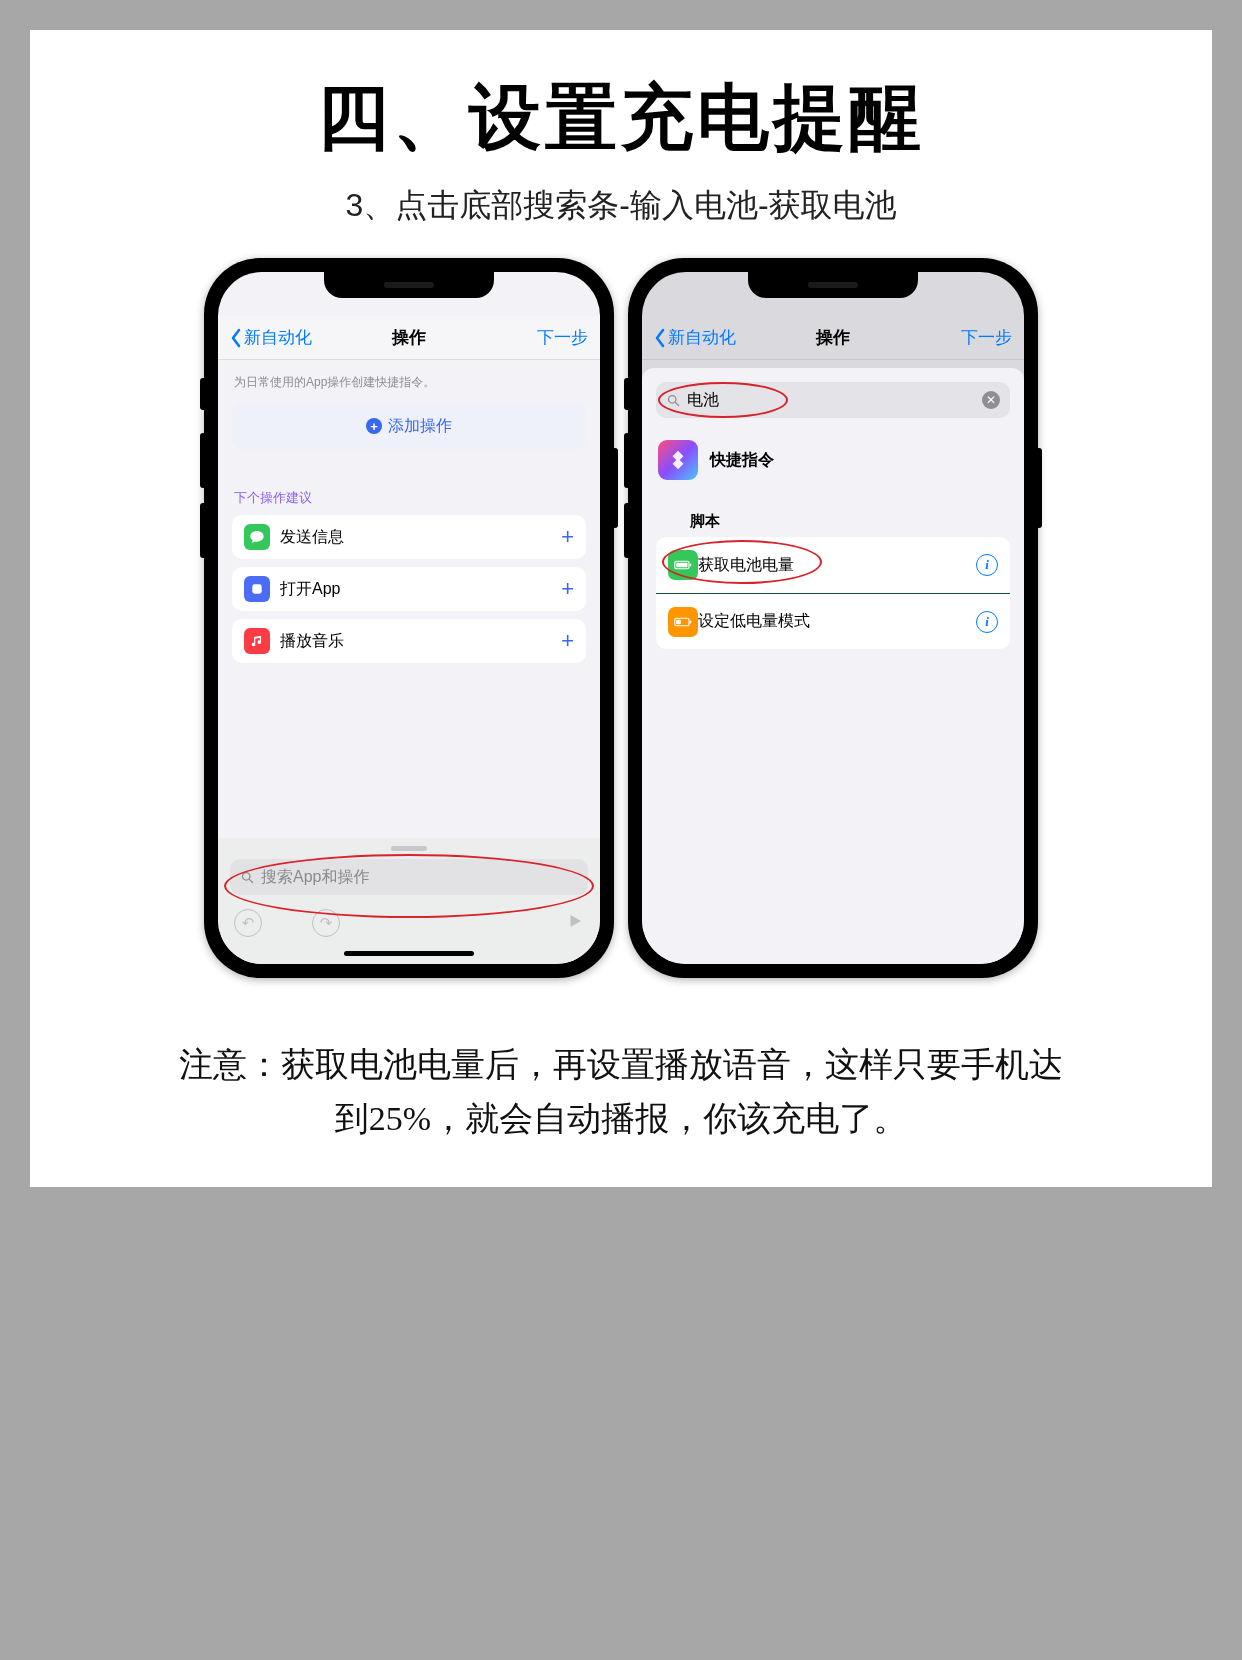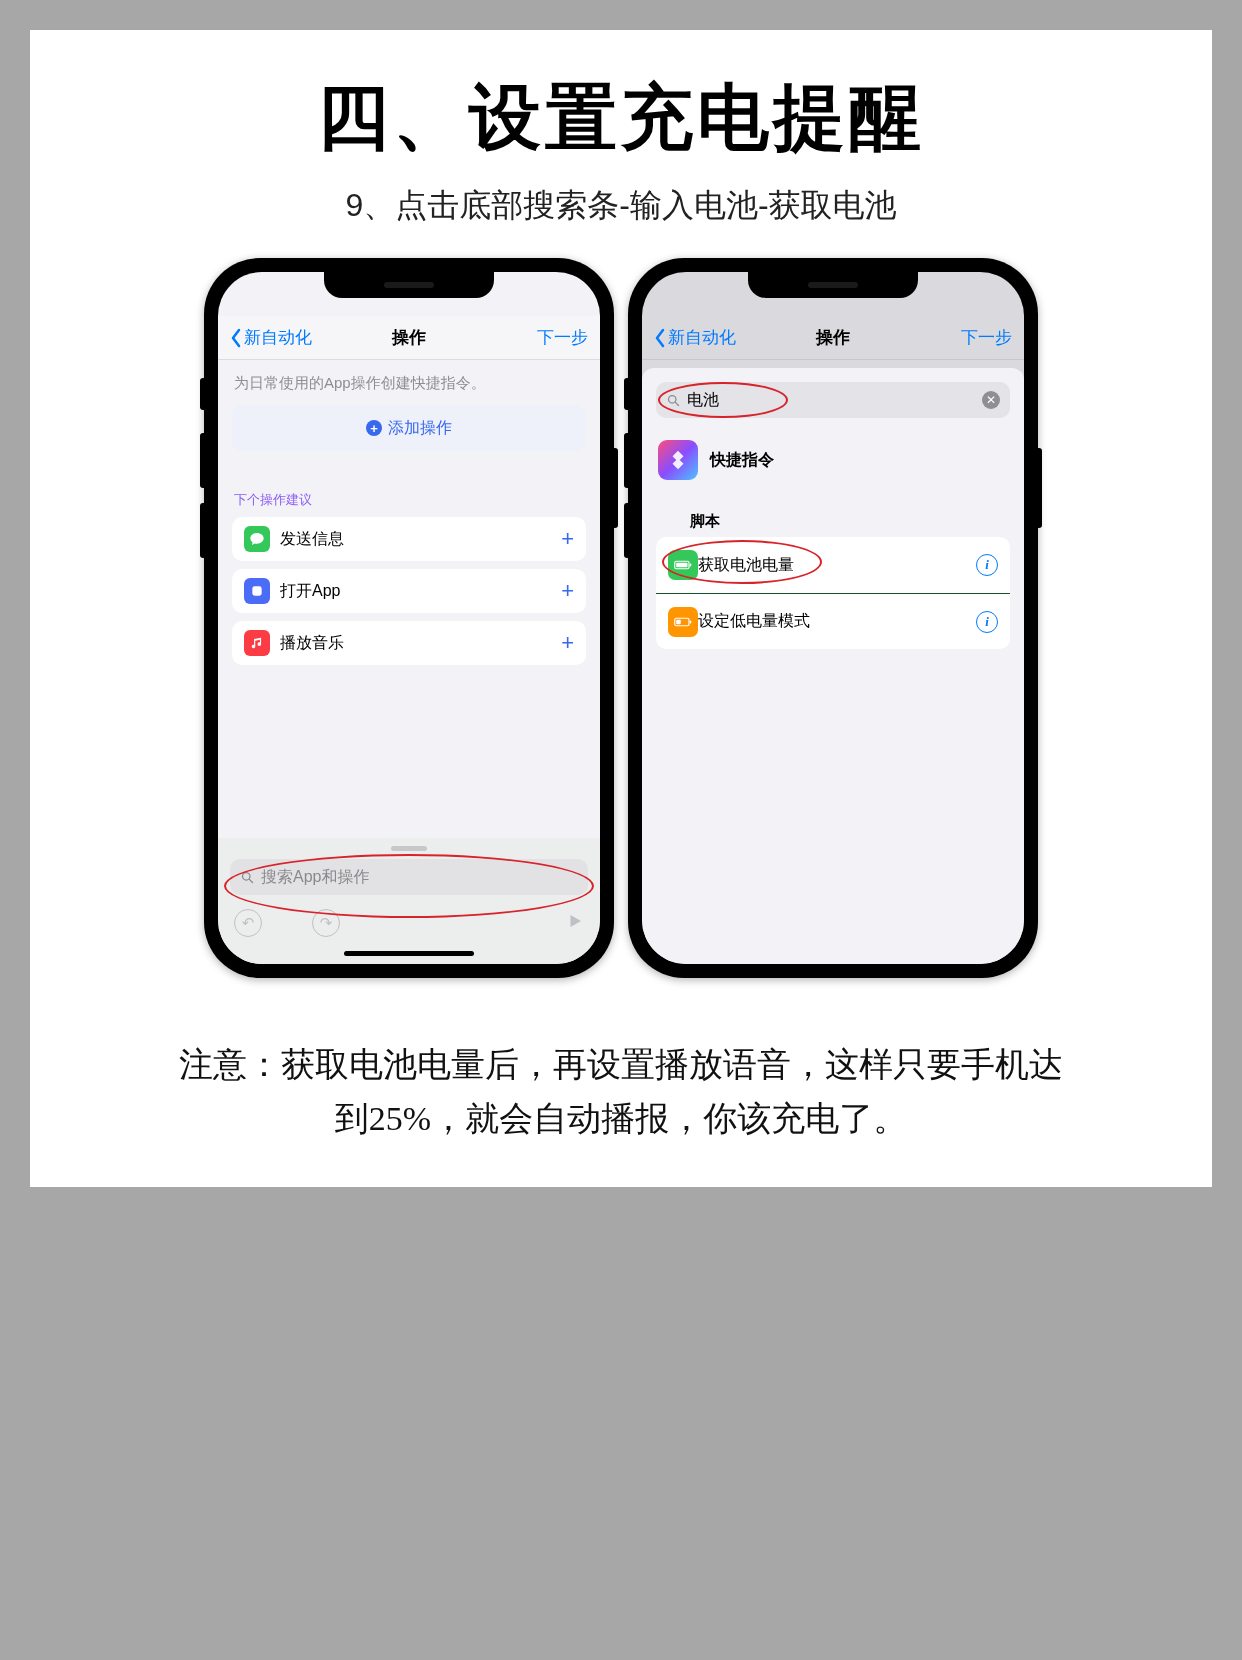--- a/index.html
+++ b/index.html
@@ -113,21 +113,21 @@
     color: #007aff;
     font-size: 17px;
   }
   .content {
     flex: 1;
     overflow: hidden;
     position: relative;
   }
   .hint {
     color: #8e8e93;
-    font-size: 15px;
+    font-size: 12px;
     padding: 14px 16px 12px;
   }
   .add-action {
     margin: 0 14px;
     background: #eef0fa;
     border-radius: 10px;
     height: 46px;
     display: flex;
     align-items: center;
     justify-content: center;
@@ -290,21 +290,21 @@
     font-family: "Songti SC", "SimSun", serif;
     color:#111;
   }
   .search-ic{ width:15px; height:15px; flex-shrink:0;}
 </style>
 </head>
 <body>
 
 <div class="page">
   <h1 class="title">四、设置充电提醒</h1>
-  <div class="subtitle">9、点击底部搜索条-输入电池-获取电池</div>
+  <div class="subtitle">3、点击底部搜索条-输入电池-获取电池</div>
 
   <div class="phones">
 
     <div class="phone">
       <div class="btn-l1"></div>
         <div class="btn-l2"></div>
         <div class="btn-l3"></div>
         <div class="btn-r"></div>
       <div class="screen">
         <div class="notch"></div>

